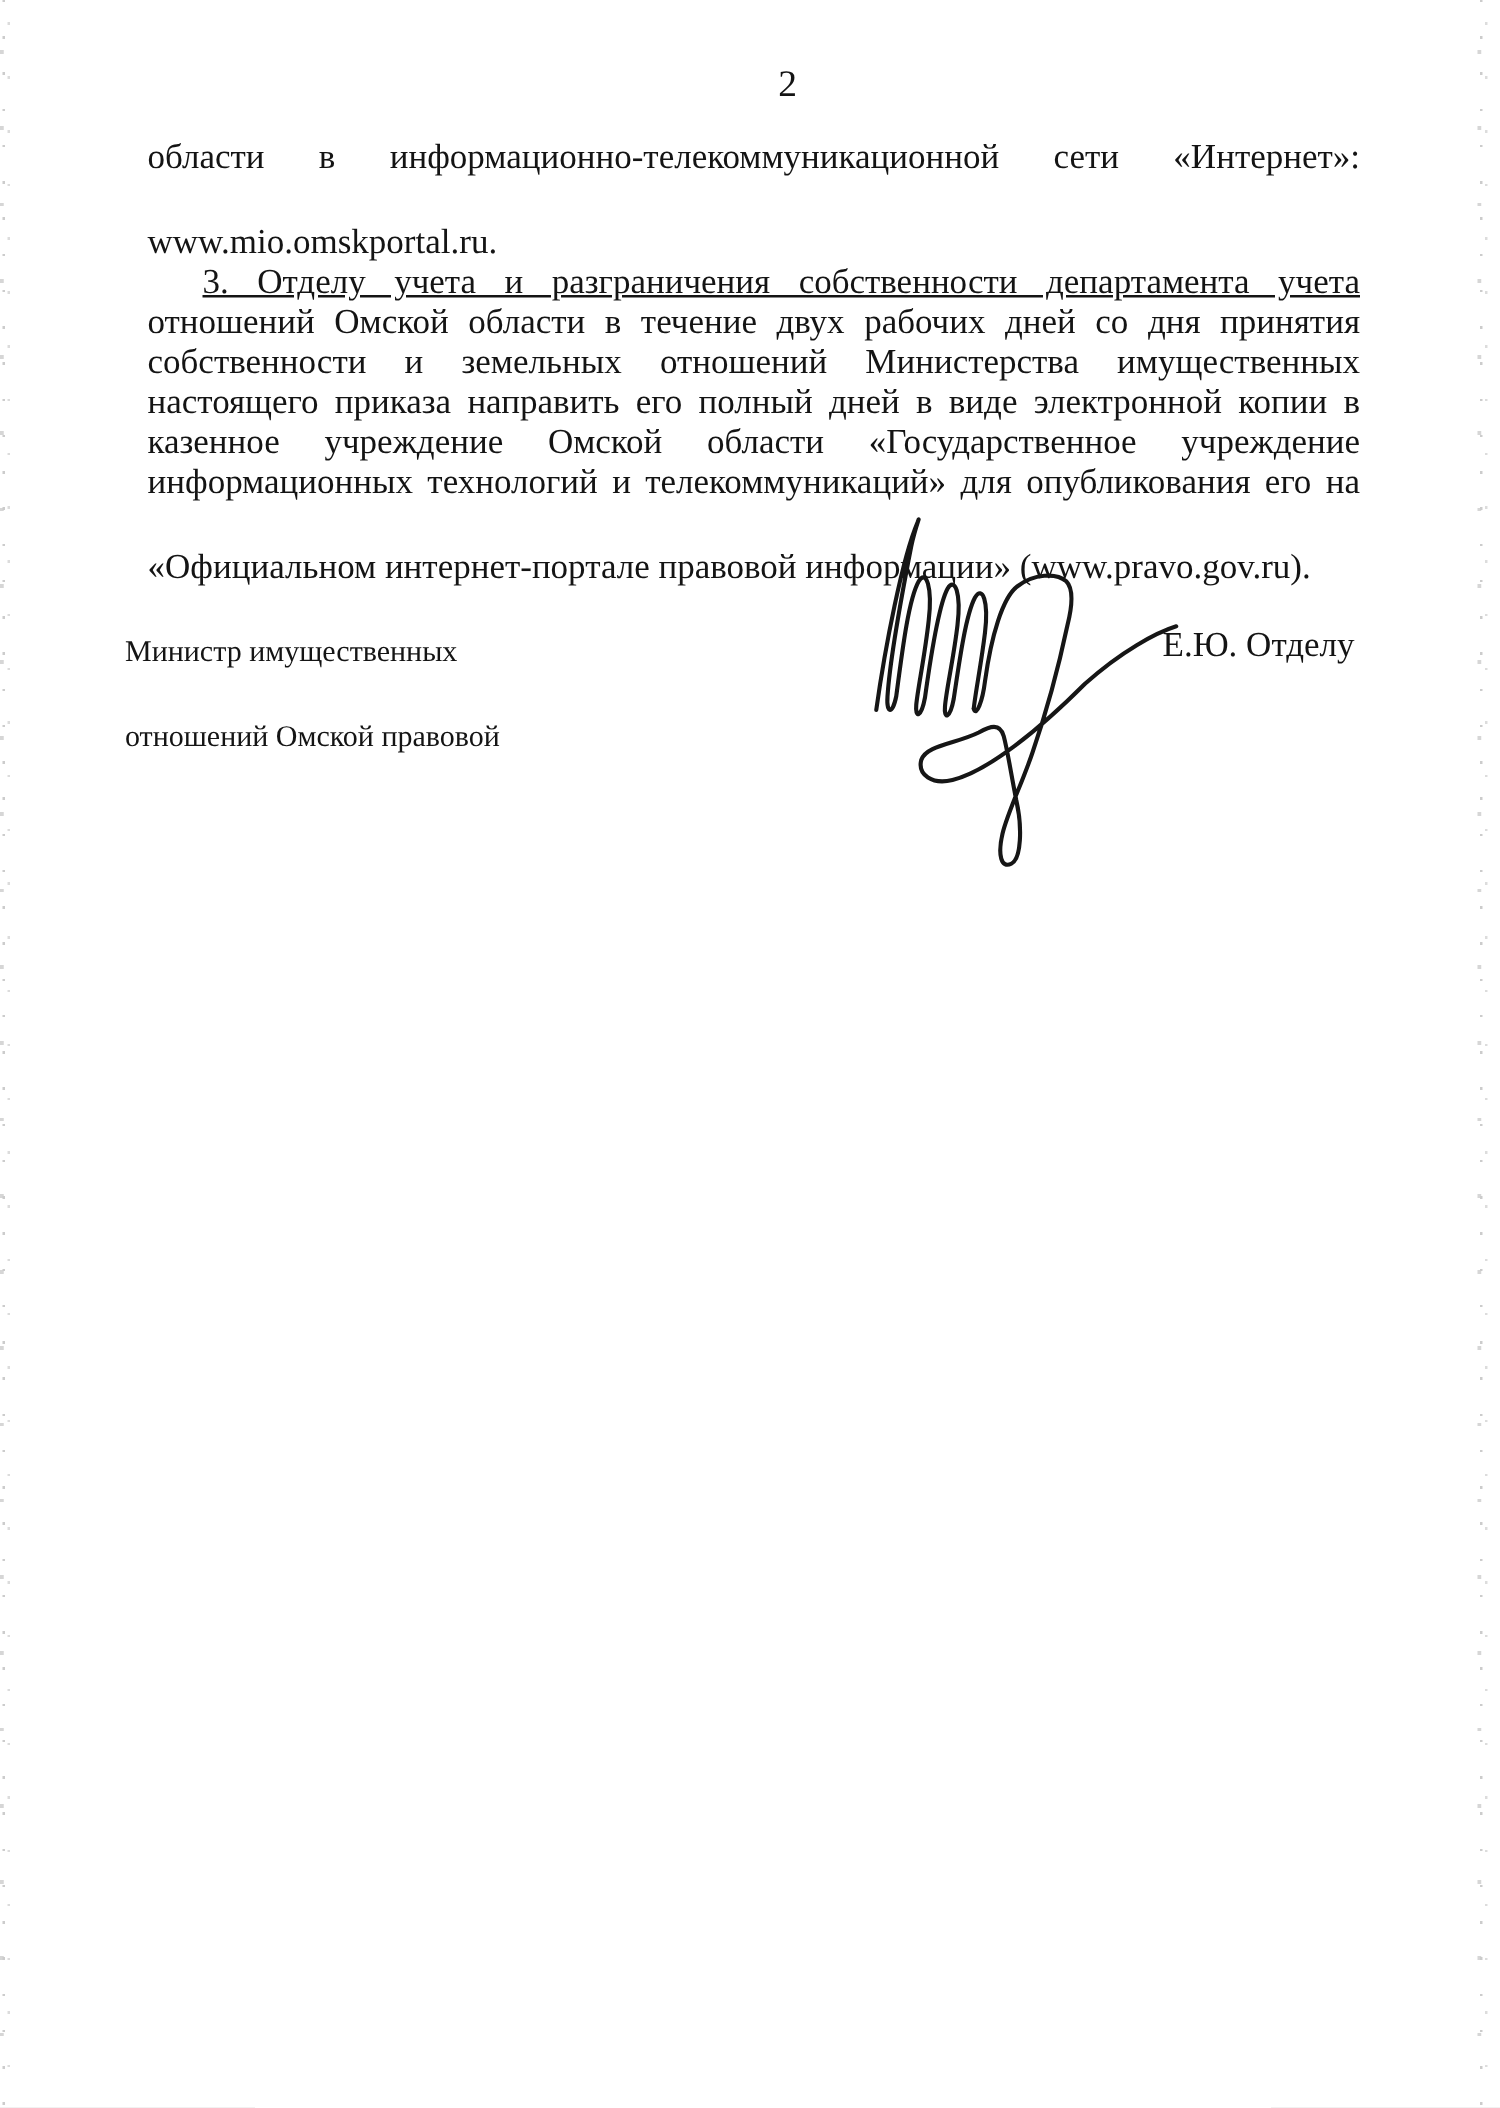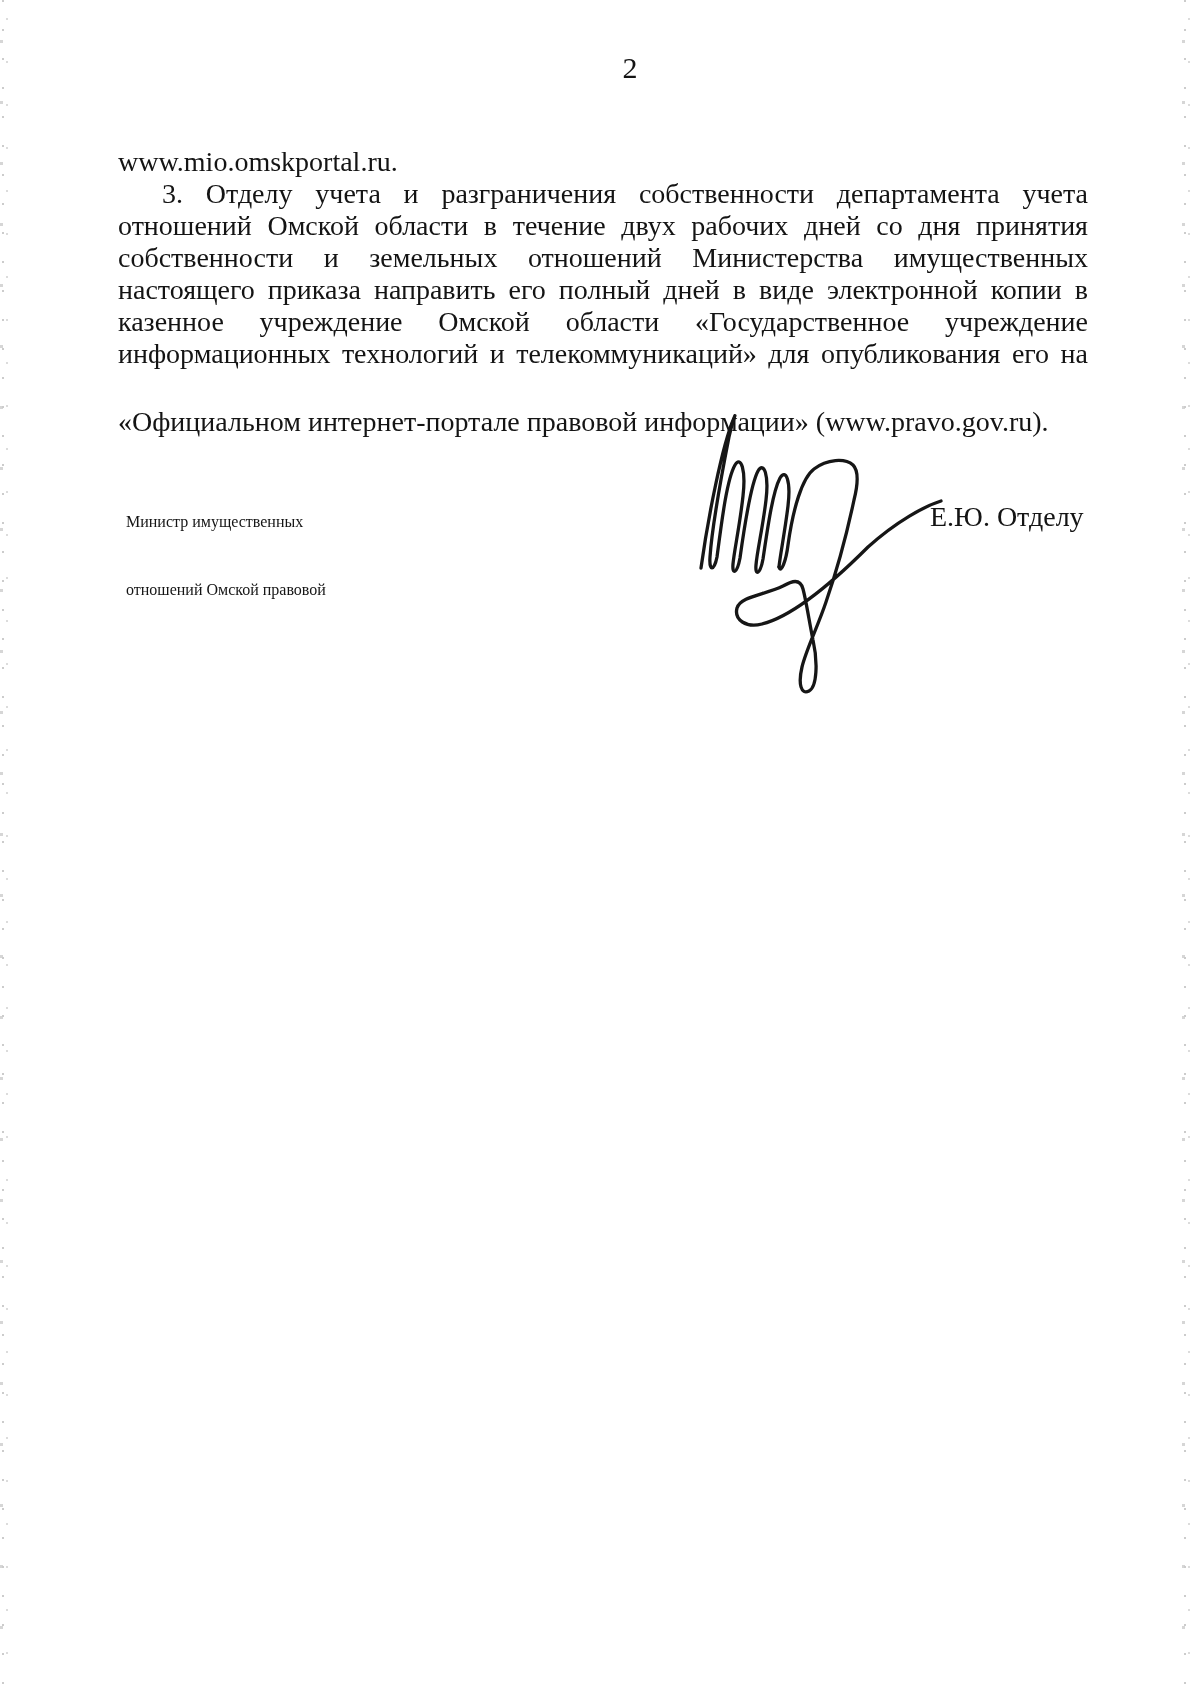--- a/index.html
+++ b/index.html
@@ -46,28 +46,28 @@
     position: absolute;
     left: 118px;
     top: 110px;
     width: 970px;
     font-size: 28px;
     line-height: 32px;
   }
   .line { height: 32px; white-space: normal; }
   .jl { text-align: justify; text-align-last: justify; }
   .ll { text-align: left; margin-top: 36px; }
-  .indent { text-indent: 44px; }
+  .indent { text-indent: 44px; text-decoration: underline; }
 
   .minister-block {
     position: absolute;
-    left: 126px;
+    left: 100px;
     top: 470px;
     width: 460px;
-    font-size: 16px;
+    font-size: 24px;
     line-height: 32px;
   }
   .signer-name {
     position: absolute;
     left: 930px;
     top: 501px;
     font-size: 28px;
     line-height: 32px;
     white-space: nowrap;
   }
@@ -90,20 +90,21 @@
 <body>
 
 <div class="page">
 
   <div class="scan-noise left"></div>
   <div class="scan-noise right"></div>
 
   <div class="page-number">2</div>
 
   <div class="body-text">
+    <div class="line jl">области в информационно-телекоммуникационной сети «Интернет»:</div>
     <div class="line ll">www.mio.omskportal.ru.</div>
     <div class="line jl indent">3. Отделу учета и разграничения собственности департамента учета</div>
     <div class="line jl">отношений Омской области в течение двух рабочих дней со дня принятия</div>
     <div class="line jl">собственности и земельных отношений Министерства имущественных</div>
     <div class="line jl">настоящего приказа направить его полный дней в виде электронной копии в</div>
     <div class="line jl">казенное учреждение Омской области «Государственное учреждение</div>
     <div class="line jl">информационных технологий и телекоммуникаций» для опубликования его на</div>
     <div class="line ll">«Официальном интернет-портале правовой информации» (www.pravo.gov.ru).</div>
   </div>
 

